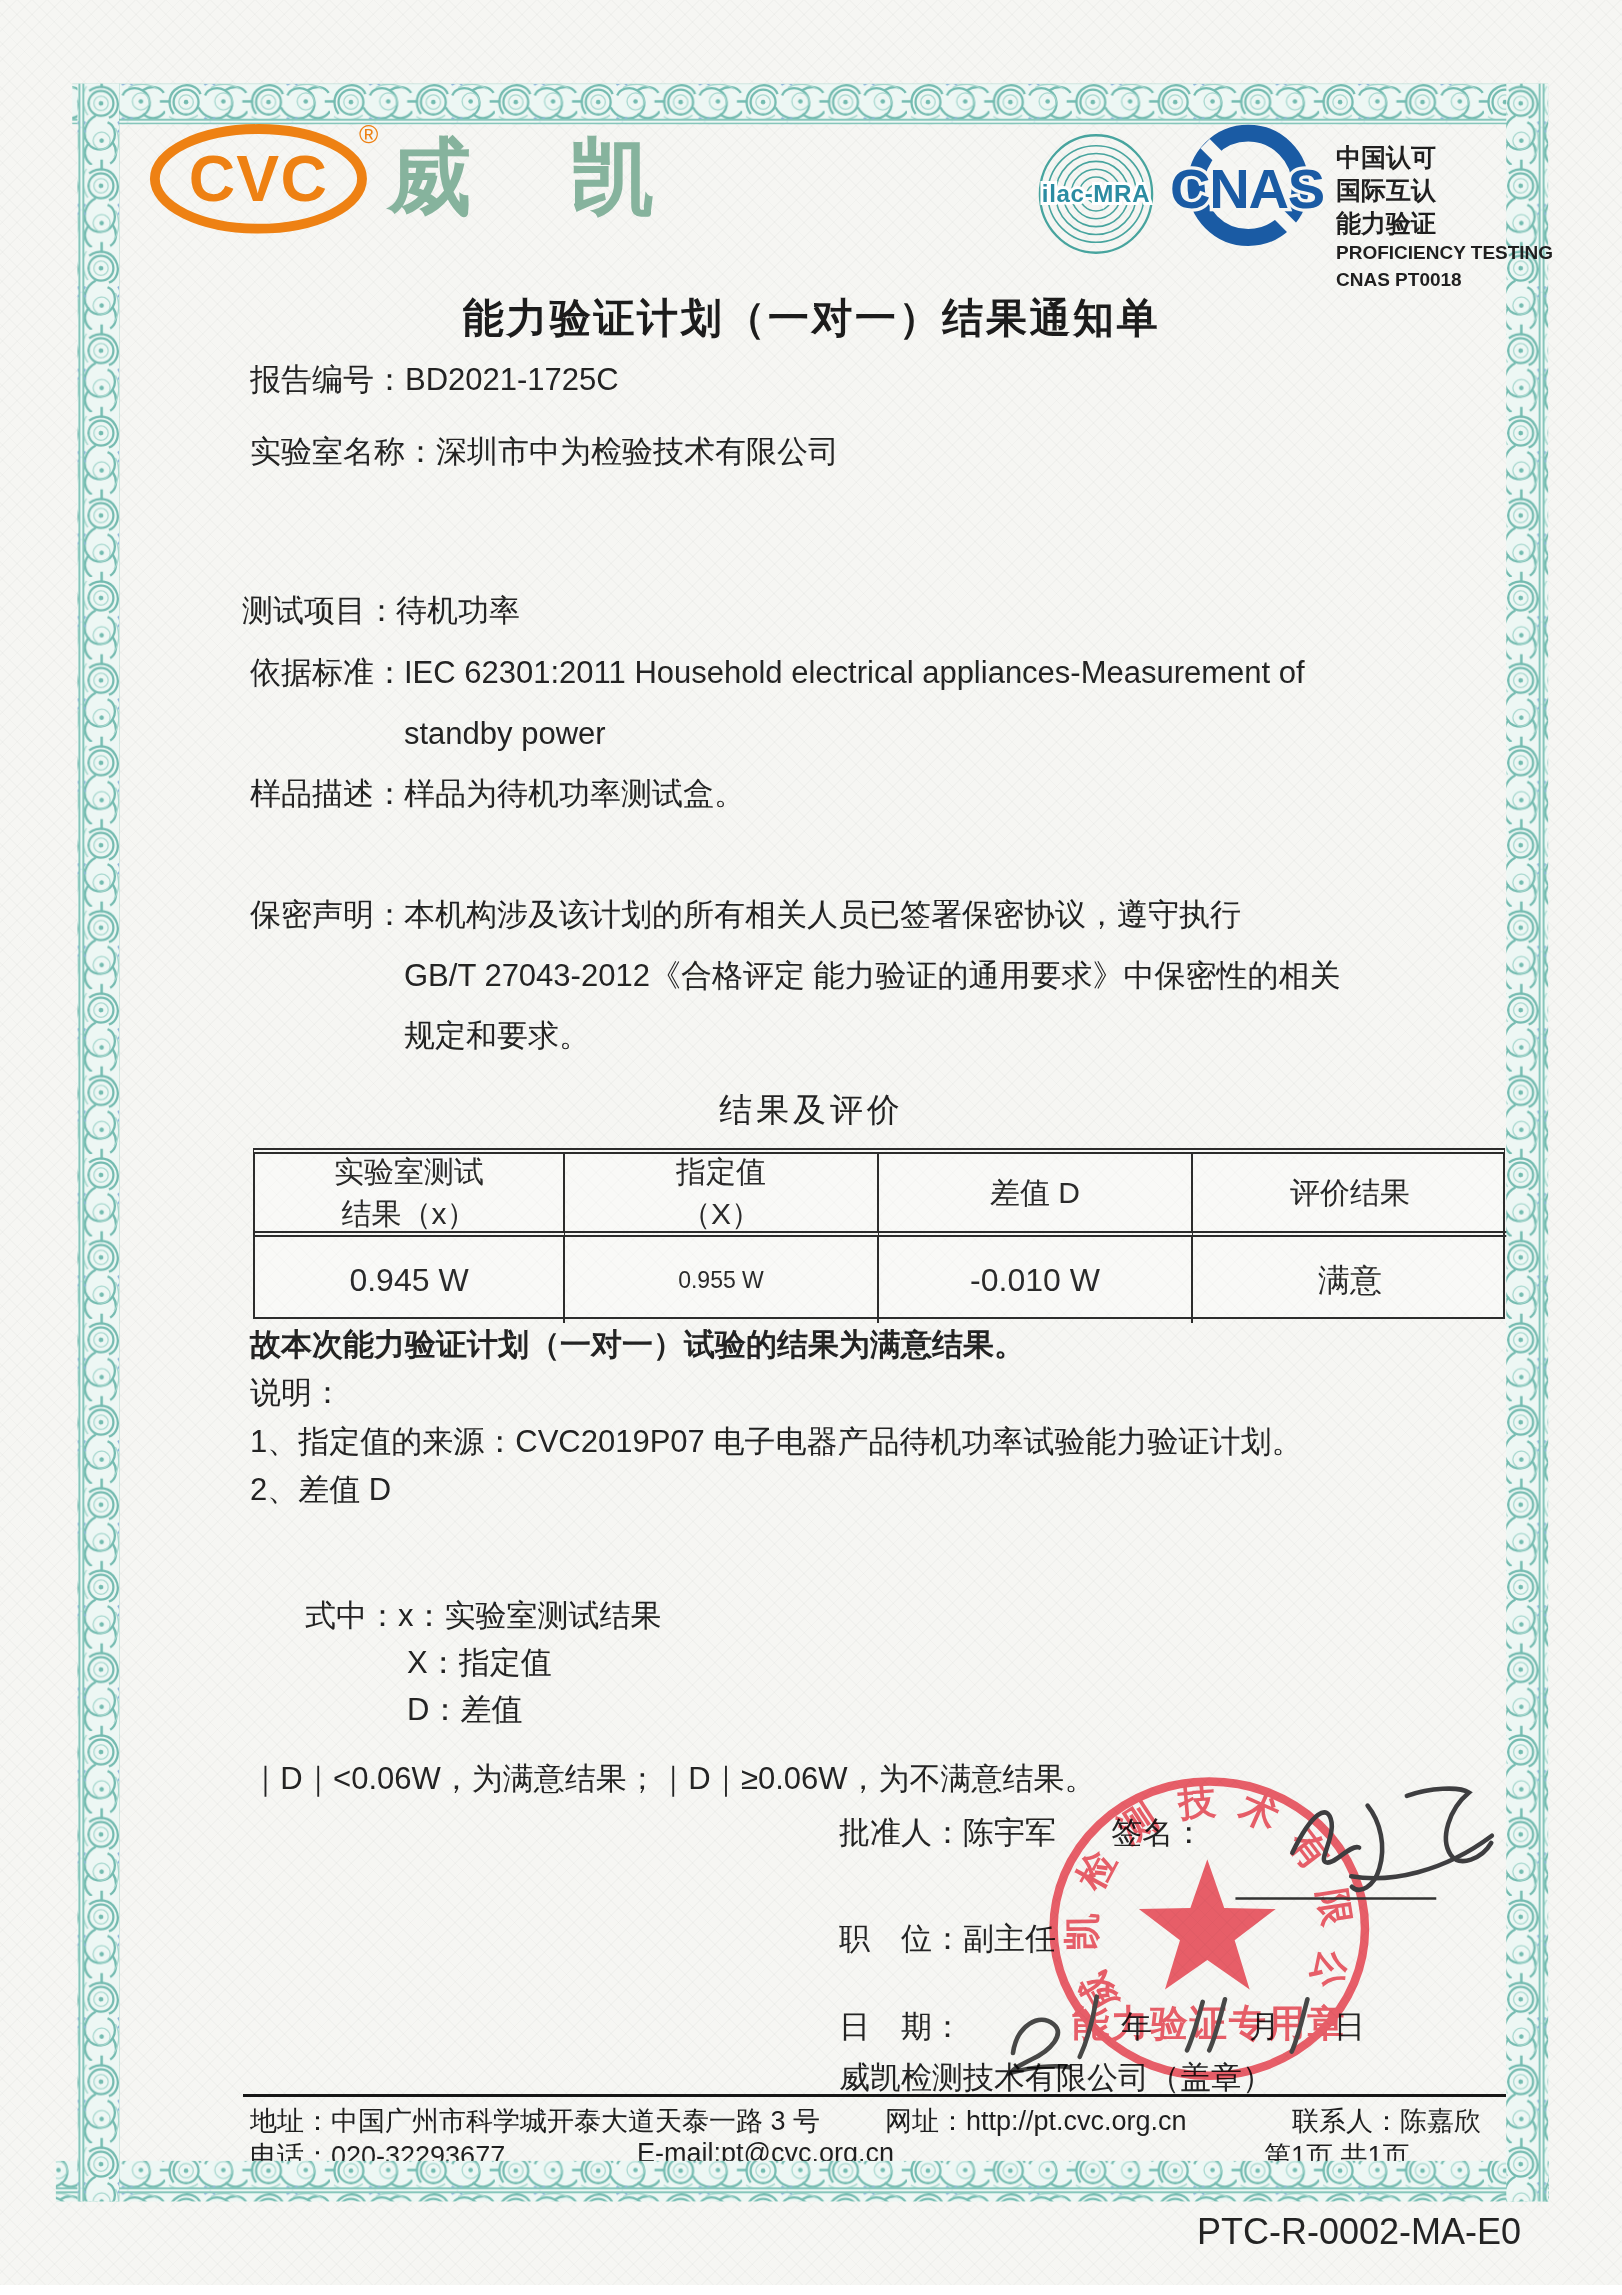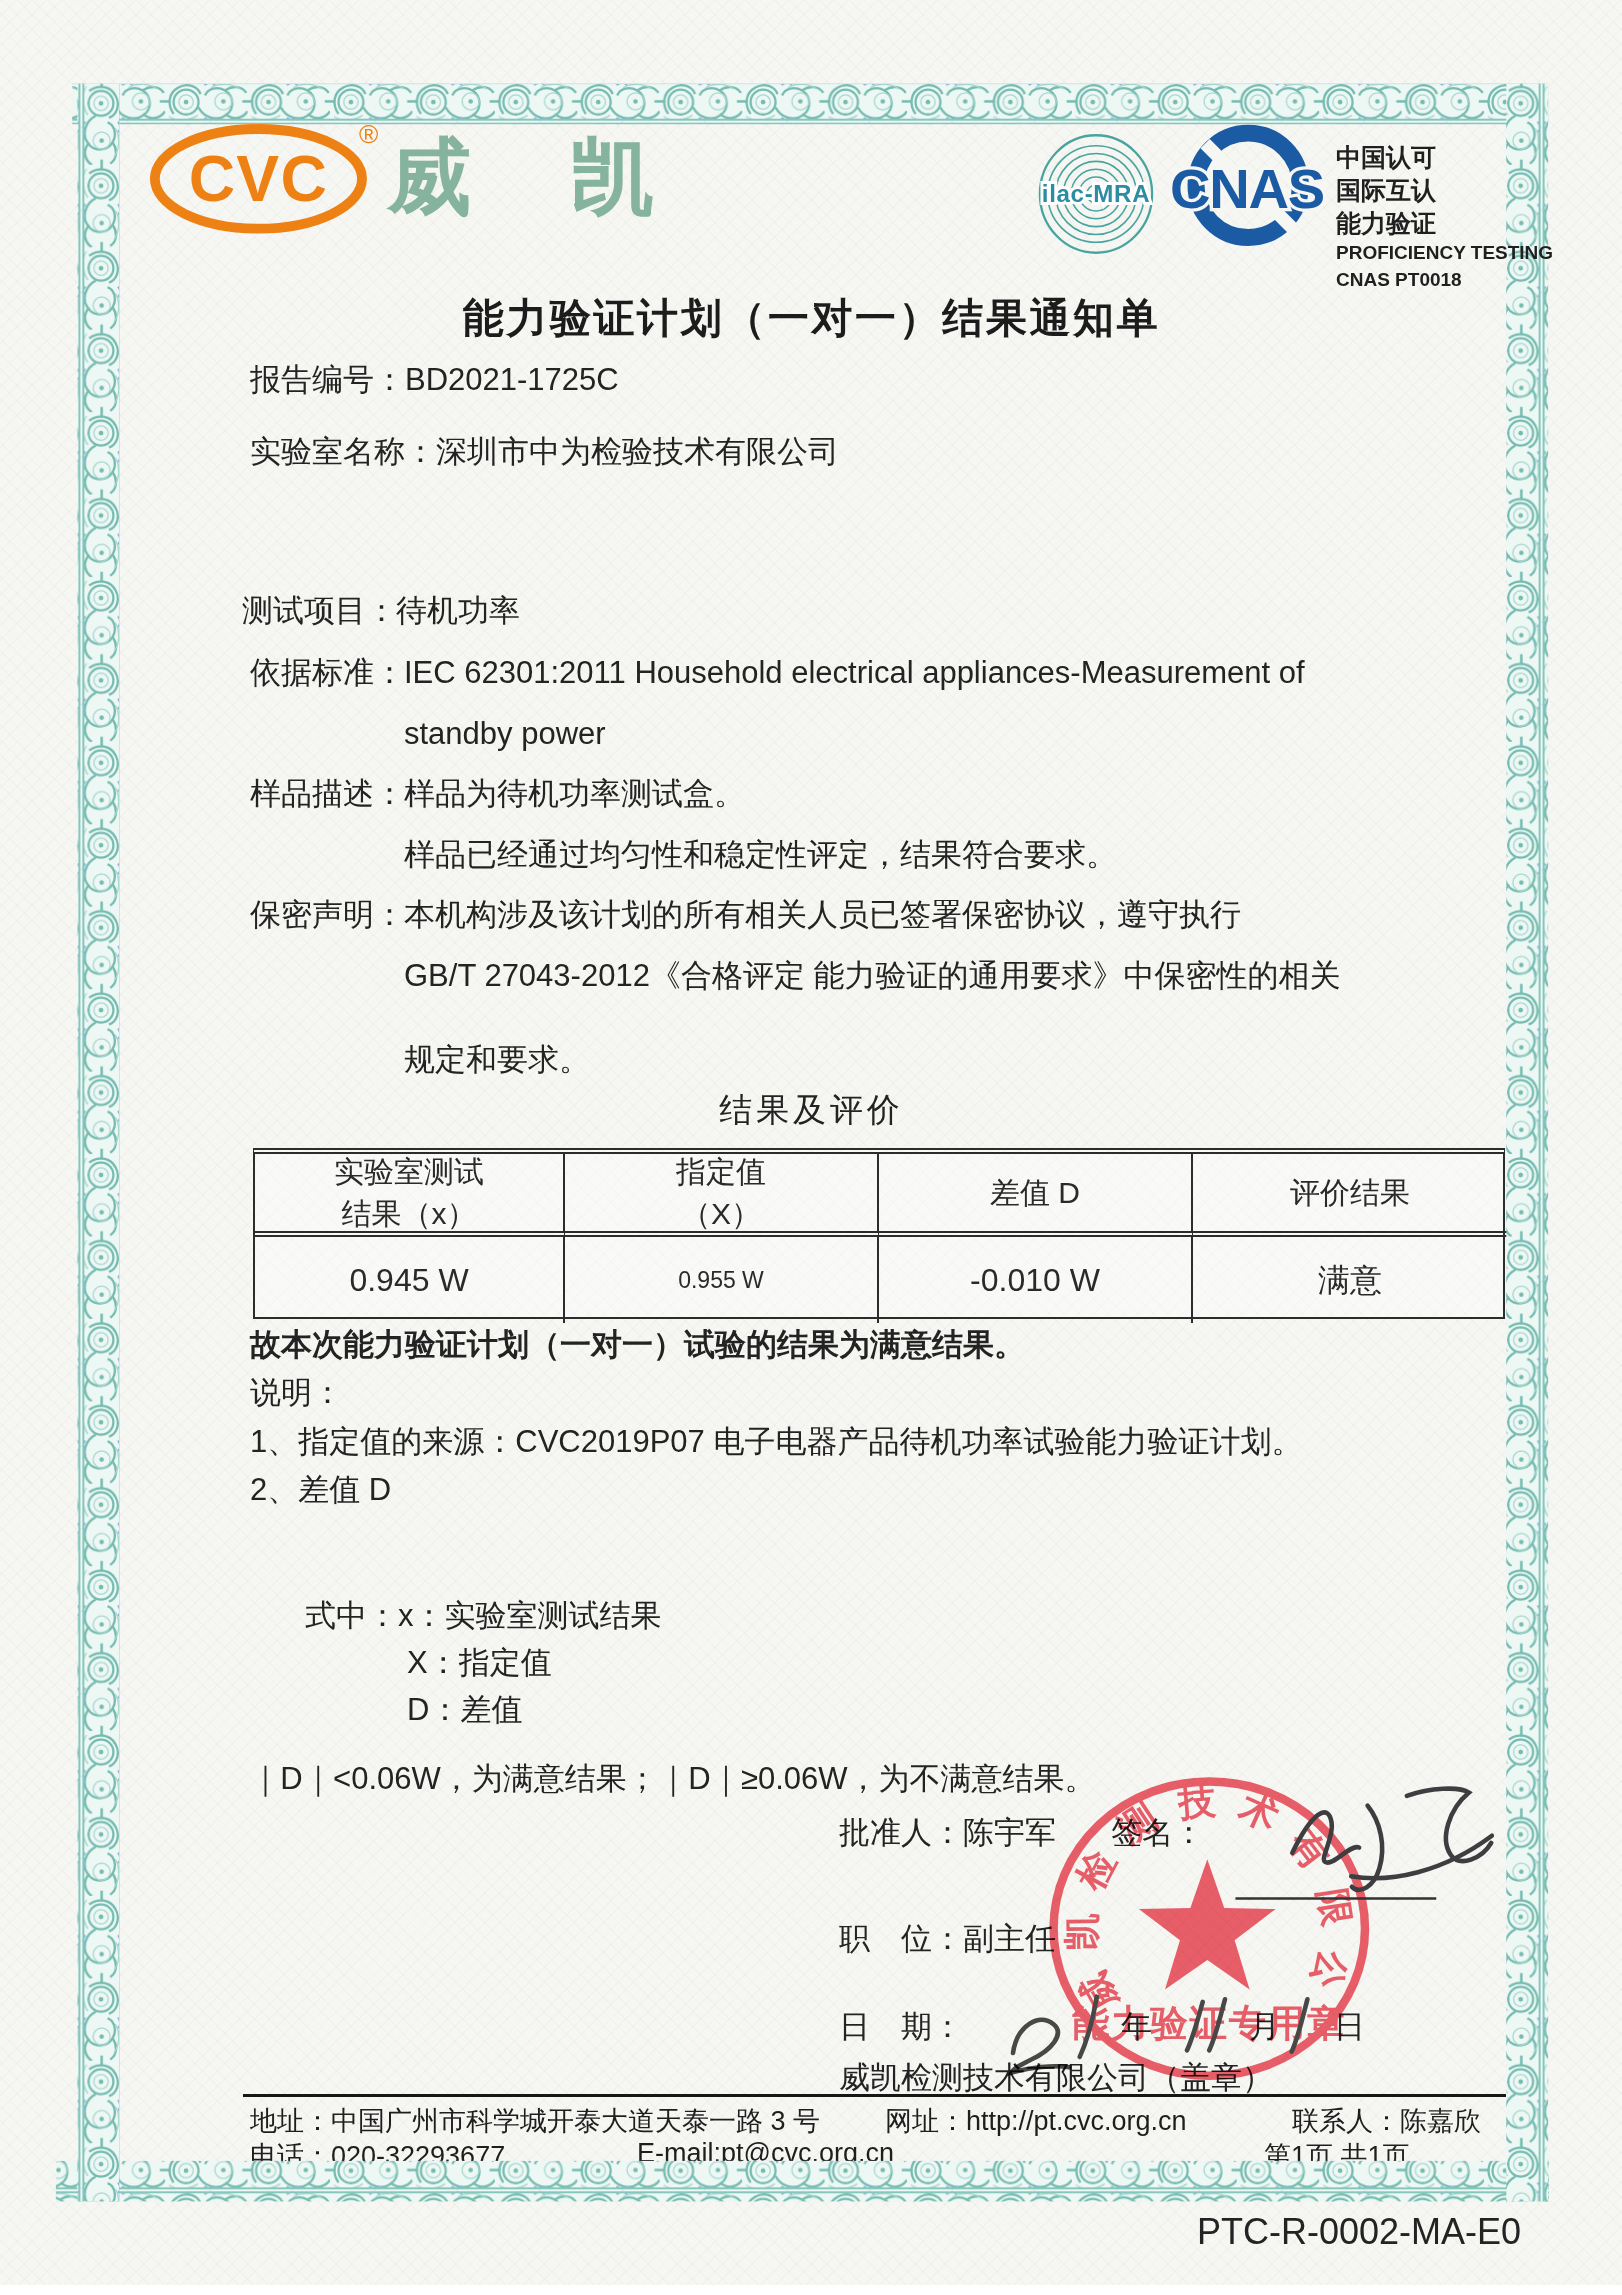--- a/index.html
+++ b/index.html
@@ -120,30 +120,27 @@
   </div>
   <div class="txt" style="left:250px;top:654px;">
     <span class="lbl w235">依据标准：</span><span>IEC 62301:2011 Household electrical appliances-Measurement of</span>
   </div>
   <div class="txt" style="left:404px;top:715px;">
     <span>standby power</span>
   </div>
   <div class="txt" style="left:250px;top:775px;">
     <span class="lbl w235">样品描述：</span><span>样品为待机功率测试盒。</span>
   </div>
-  <div class="txt" style="left:404px;top:836px;">
-    <span>样品已经通过均匀性和稳定性评定，结果符合要求。</span>
-  </div>
   <div class="txt" style="left:250px;top:896px;">
     <span class="lbl w235">保密声明：</span><span>本机构涉及该计划的所有相关人员已签署保密协议，遵守执行</span>
   </div>
   <div class="txt" style="left:404px;top:957px;">
     <span>GB/T 27043-2012《合格评定 能力验证的通用要求》中保密性的相关</span>
   </div>
-  <div class="txt" style="left:404px;top:1017px;margin-top:24px;">
+  <div class="txt" style="left:404px;top:1017px;">
     <span>规定和要求。</span>
   </div>
 
   <div class="txt center" style="top:1089px;font-size:33px;letter-spacing:3.9px;">结果及评价</div>
 
   <div class="tbl">
     <div class="cell hcell">
       <span>实验室测试</span>
       <span>结果（x）</span>
     </div>

